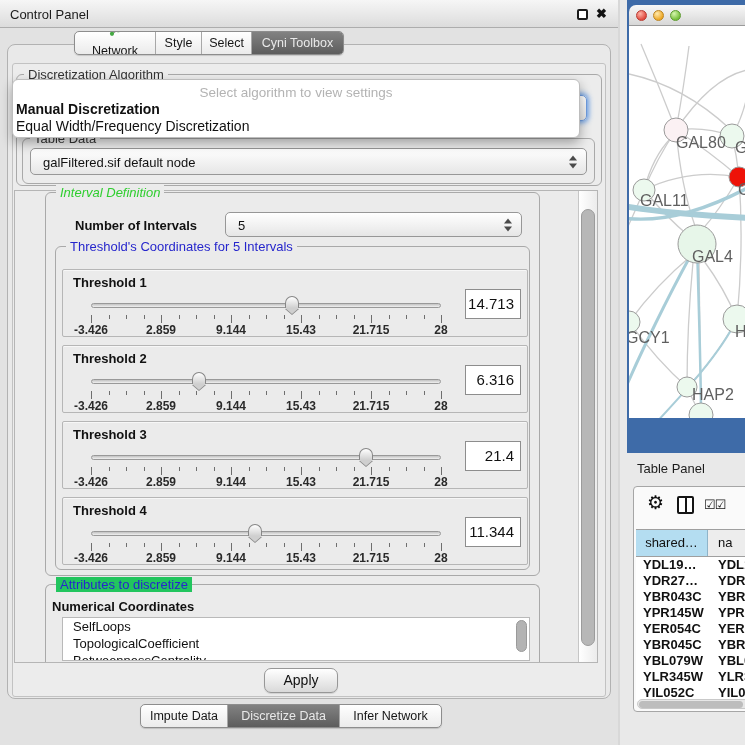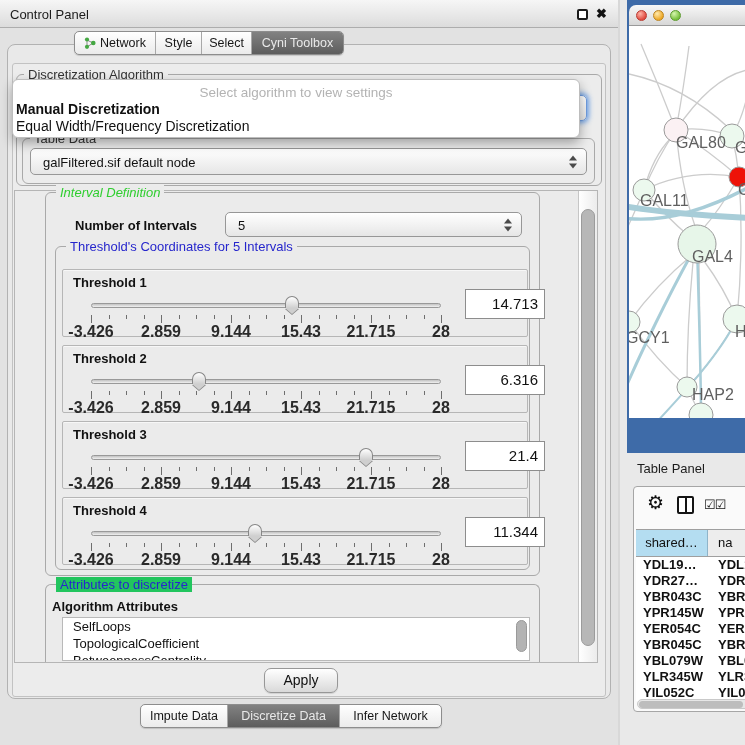--- a/index.html
+++ b/index.html
@@ -13,21 +13,21 @@
   .cp-title { position:absolute; left:10px; top:7px; font-size:13px; color:#1c1c1c; }
   .win-sq { position:absolute; left:577px; top:9px; width:11px; height:11px; border:2px solid #1a1a1a; border-radius:2px; background:#fff; }
   .win-x { position:absolute; left:596px; top:6px; font-size:13px; font-weight:bold; color:#111; }
 
   .segmented { position:absolute; display:flex; height:24px; border:1px solid #8d8d8d; border-radius:5px;
     overflow:hidden; background:linear-gradient(#ffffff,#ebebeb); box-shadow:0 1px 1px rgba(0,0,0,.15); }
   .segmented .seg { line-height:22px; text-align:center; font-size:12.5px; color:#161616; border-left:1px solid #a8a8a8; }
   .segmented .seg:first-child { border-left:none; }
   .segmented .seg.active { background:linear-gradient(#828282,#5d5d5d); color:#e9e9e9; }
   #top-tabs { left:74px; top:31px; }
-  #top-tabs .seg:nth-child(1){ width:80px; display:flex; align-items:center; justify-content:center; gap:4px;}
+  #top-tabs .seg:nth-child(1){ width:80px; display:flex; align-items:center; justify-content:center; gap:4px;flex-direction:column;}
   #top-tabs .seg:nth-child(2){ width:46px; }
   #top-tabs .seg:nth-child(3){ width:50px; }
   #top-tabs .seg:nth-child(4){ width:92px; }
   #top-tabs .seg:nth-child(5){ width:112px; }
   #bottom-tabs { left:140px; top:704px; }
   #bottom-tabs .seg:nth-child(1){ width:86px; }
   #bottom-tabs .seg:nth-child(2){ width:112px; }
   #bottom-tabs .seg:nth-child(3){ width:102px; }
 
   .cp-outer { position:absolute; left:7px; top:44px; width:604px; height:655px; border:1px solid #b2b2b2; border-radius:8px; background:#e9e9e9; }
@@ -69,22 +69,22 @@
     border-radius:3px; background:linear-gradient(#c2c2c2,#f0f0f0); }
   .thumb { position:absolute; top:-8px; width:14px; height:12px; margin-left:-8px; border:1px solid #868686; border-bottom:none;
     border-radius:7px 7px 1px 1px; background:linear-gradient(#ffffff,#cfcfcf); }
   .thumb::after { content:""; position:absolute; left:-1px; top:11px; width:0; height:0;
     border-left:7px solid transparent; border-right:7px solid transparent; border-top:6px solid #cfcfcf;
     filter:drop-shadow(0 1px 0 #868686); }
   .ticks-row { position:absolute; left:28px; top:45px; width:350px; height:9px; }
   .ticks-row i { position:absolute; top:0; width:1px; height:4px; background:#6e6e6e; }
   .ticks-row i.major { height:8px; }
   .tick-labels { position:absolute; left:28px; top:53px; width:350px; height:12px; }
-  .tick-labels span { position:absolute; transform:translateX(-50%); font-size:16px; font-weight:bold; color:#2a2a2a; white-space:nowrap; }
-  .thr-value { position:absolute; left:402px; top:19px; width:80px; height:30px; background:#fff; border:1px solid #8d8d8d;
+  .tick-labels span { position:absolute; transform:translateX(-50%); font-size:12px; font-weight:bold; color:#2a2a2a; white-space:nowrap; }
+  .thr-value { position:absolute; left:402px; top:19px; width:56px; height:30px; background:#fff; border:1px solid #8d8d8d;
     font-size:15px; text-align:right; line-height:28px; padding-right:6px; }
 
   #attrs-group { left:45px; top:584px; width:495px; height:78px; border-bottom:none; border-radius:6px 6px 0 0; background:#ebebeb;}
   #attrs-title { left:56px; top:577px; background:#22c55e; }
   #attrs-sub { position:absolute; left:52px; top:599px; font-size:13px; font-weight:bold; }
   #attr-list { position:absolute; left:62px; top:617px; width:468px; height:44px; background:#fff; border:1px solid #b9b9b9; overflow:hidden; }
   #attr-list .attr-item { font-size:13px; line-height:17px; padding-left:10px; white-space:nowrap; }
   #attr-scroll { position:absolute; right:2px; top:2px; width:11px; height:32px; background:#b3b3b3; border:1px solid #9a9a9a; border-radius:6px; }
 
   #v-scrollbar { position:absolute; left:578px; top:191px; width:19px; height:471px;
@@ -338,21 +338,21 @@
         <span style="left: 40%;">9.144</span>
         <span style="left: 60%;">15.43</span>
         <span style="left: 80%;">21.715</span>
         <span style="left: 100%;">28</span>
       </div>
     <div class="thr-value">11.344</div>
   </div>
 
   <div id="attrs-group" class="group"></div>
   <div id="attrs-title" class="group-title gt-blue">Attributes to discretize</div>
-  <div id="attrs-sub">Algorithm Attributes</div>
+  <div id="attrs-sub">Numerical Coordinates</div>
   <div id="attr-list">
     <div id="attr-scroll"></div>
   <div class="attr-item">SelfLoops</div>
       <div class="attr-item">TopologicalCoefficient</div>
       <div class="attr-item">BetweennessCentrality</div>
     </div>
 
   <div id="v-scrollbar">
     <div id="v-thumb"></div>
   </div>

